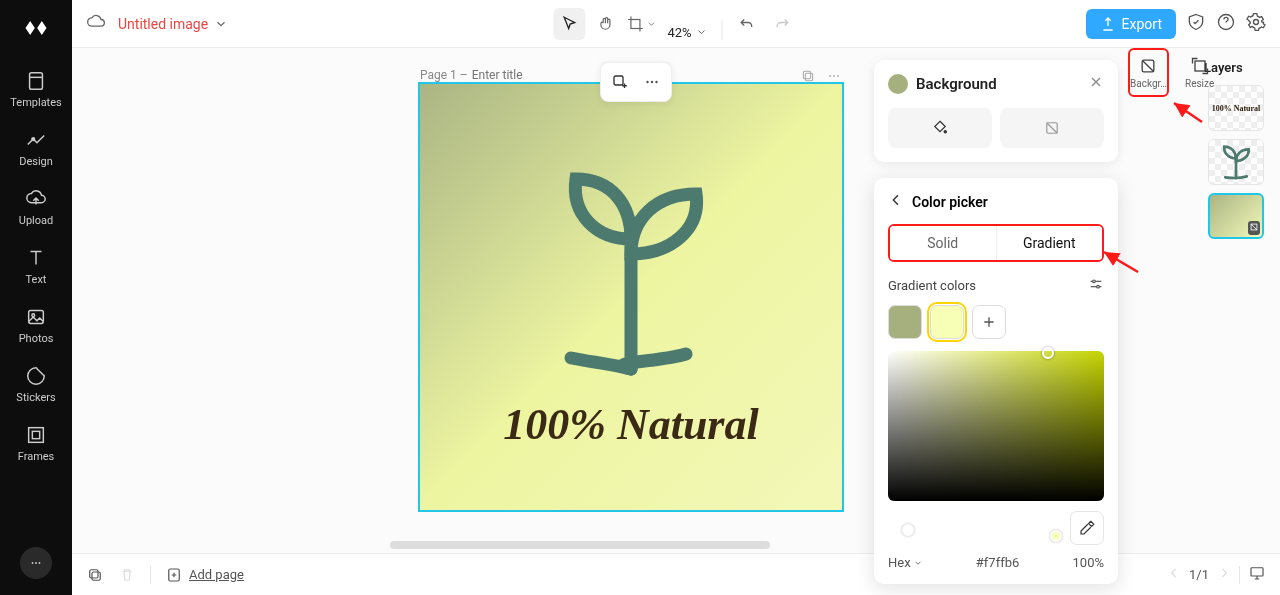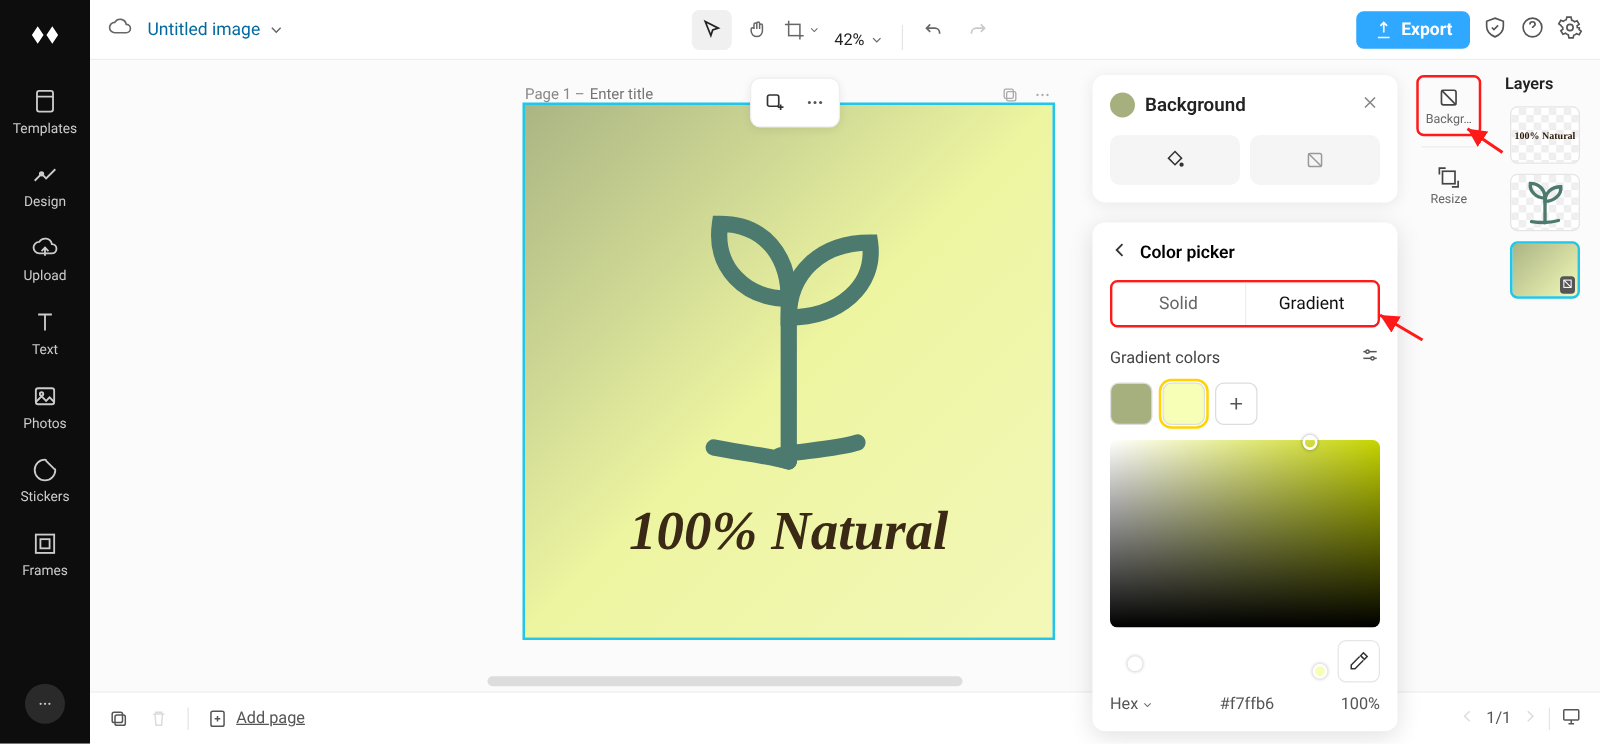--- a/index.html
+++ b/index.html
@@ -6,28 +6,28 @@
 body { width: 1280px; height: 595px; background: #fff; overflow: hidden; position: relative; }
 
 .left-sidebar { position: absolute; left: 0; top: 0; width: 72px; height: 595px; background: #0d0d0d; color: #ccc; display: flex; flex-direction: column; align-items: center; padding-top: 8px; z-index: 10; }
 .left-sidebar .logo { width: 40px; height: 40px; display: flex; align-items: center; justify-content: center; margin-bottom: 12px; }
 .left-sidebar .nav-item { display: flex; flex-direction: column; align-items: center; gap: 4px; padding: 10px 4px; cursor: pointer; font-size: 11px; width: 100%; }
 .left-sidebar .nav-item svg { width: 22px; height: 22px; }
 .left-sidebar .more-circle { margin-top: auto; margin-bottom: 16px; width: 32px; height: 32px; border-radius: 50%; background: #2a2a2a; display: flex; align-items: center; justify-content: center; }
 
 .top-bar { position: absolute; left: 72px; top: 0; right: 0; height: 48px; border-bottom: 1px solid #eee; display: flex; align-items: center; padding: 0 14px; gap: 12px; background: #fff; z-index: 5; }
 .top-bar .cloud { color: #666; }
-.top-bar .doc-title { font-size: 14px; color: #0369a1; display: flex; align-items: center; gap: 6px; }
+.top-bar .doc-title { font-size: 14px; color: #ef4444; display: flex; align-items: center; gap: 6px; }
 .top-bar .center-tools { position: absolute; left: 50%; transform: translateX(-50%); display: flex; align-items: flex-end; gap: 4px; }
 .top-bar .tool-btn { width: 32px; height: 32px; display: flex; align-items: center; justify-content: center; border-radius: 6px; color: #333; }
 .top-bar .tool-btn.active { background: #f0f0f0; }
 .top-bar .zoom { font-size: 13px; color: #222; display: flex; align-items: center; gap: 4px; padding: 0 6px; }
 .top-bar .divider { width: 1px; height: 20px; background: #e5e5e5; margin: 0 4px; }
 .top-bar .right-tools { margin-left: auto; display: flex; align-items: center; gap: 10px; }
-.export-btn { background: #2fa8ff; color: #fff; border: none; border-radius: 6px; padding: 7px 14px; font-size: 14px; font-weight: 700; display: flex; align-items: center; gap: 6px; }
+.export-btn { background: #2fa8ff; color: #fff; border: none; border-radius: 6px; padding: 7px 14px; font-size: 14px; font-weight: 400; display: flex; align-items: center; gap: 6px; }
 
 .canvas-area { position: absolute; left: 72px; top: 48px; right: 0; bottom: 42px; background: #fbfbfb; }
 
 .page-label { position: absolute; left: 420px; top: 68px; font-size: 12px; color: #888; display: flex; align-items: center; gap: 4px; }
 .page-label input { border: none; background: transparent; font-size: 12px; color: #aaa; width: 70px; outline: none; }
 
 .canvas-frame { position: absolute; left: 418px; top: 82px; width: 426px; height: 430px; border: 2px solid #22c6e6; background: linear-gradient(135deg, #aab584 0%, #edf5a1 50%, #f3f8b8 100%); }
 .canvas-frame .plant-svg { position: absolute; left: 50%; top: 60px; transform: translateX(-50%); }
 .canvas-text { position: absolute; bottom: 60px; left: 0; right: 0; text-align: center; font-family: "Brush Script MT", cursive; font-size: 44px; font-weight: bold; color: #3a2a15; font-style: italic; }
 
@@ -68,21 +68,21 @@
   background-size: 100% 100%, 8px 8px, 8px 8px, 8px 8px, 8px 8px;
   background-position: 0 0, 0 0, 0 4px, 4px -4px, -4px 0;
 }
 .alpha-cursor { position: absolute; width: 12px; height: 12px; border: 2px solid #fff; border-radius: 50%; background: #f7ffb6; top: -1px; right: 0; box-shadow: 0 0 3px rgba(0,0,0,0.3); }
 .eyedrop-box { width: 34px; height: 34px; border: 1px solid #e5e5e5; border-radius: 7px; display: flex; align-items: center; justify-content: center; }
 .hex-row { display: flex; align-items: center; gap: 2px; margin-top: 10px; font-size: 13px; color: #555; }
 .hex-row .hex-label { display: flex; align-items: center; gap: 2px; }
 .hex-row .hex-val { flex: 1; text-align: center; }
 .hex-row .hex-opacity { }
 
-.right-rail { position: absolute; right: 90px; top: 60px; width: 62px; display: flex; flex-direction: column; align-items: center; gap: 8px; z-index: 9; }
+.right-rail { position: absolute; right: 90px; top: 48px; width: 62px; display: flex; flex-direction: row; align-items: center; gap: 8px; z-index: 9; }
 .rail-item { width: 52px; display: flex; flex-direction: column; align-items: center; gap: 2px; font-size: 10px; color: #666; padding: 6px 0; cursor: pointer; border-radius: 6px; }
 .rail-item.highlighted { border: 2px solid #ff1a1a; }
 .rail-separator { width: 44px; height: 1px; background: #eee; }
 
 .layers-panel { position: absolute; right: 8px; top: 60px; width: 72px; z-index: 4; }
 .layers-title { font-size: 13px; font-weight: 600; color: #222; margin-bottom: 10px; padding-left: 4px; }
 .layer-thumb { width: 56px; height: 46px; margin: 0 auto 8px; border-radius: 6px; border: 1px solid #e5e5e5; background: #fff; display: flex; align-items: center; justify-content: center; font-size: 8px; overflow: hidden; position: relative; cursor: pointer; }
 .layer-thumb.checker { background-image: linear-gradient(45deg,#eee 25%,transparent 25%),linear-gradient(-45deg,#eee 25%,transparent 25%),linear-gradient(45deg,transparent 75%,#eee 75%),linear-gradient(-45deg,transparent 75%,#eee 75%); background-size:12px 12px; background-position:0 0,0 6px,6px -6px,-6px 0; }
 .layer-thumb.selected { border: 2px solid #22c6e6; }
 

